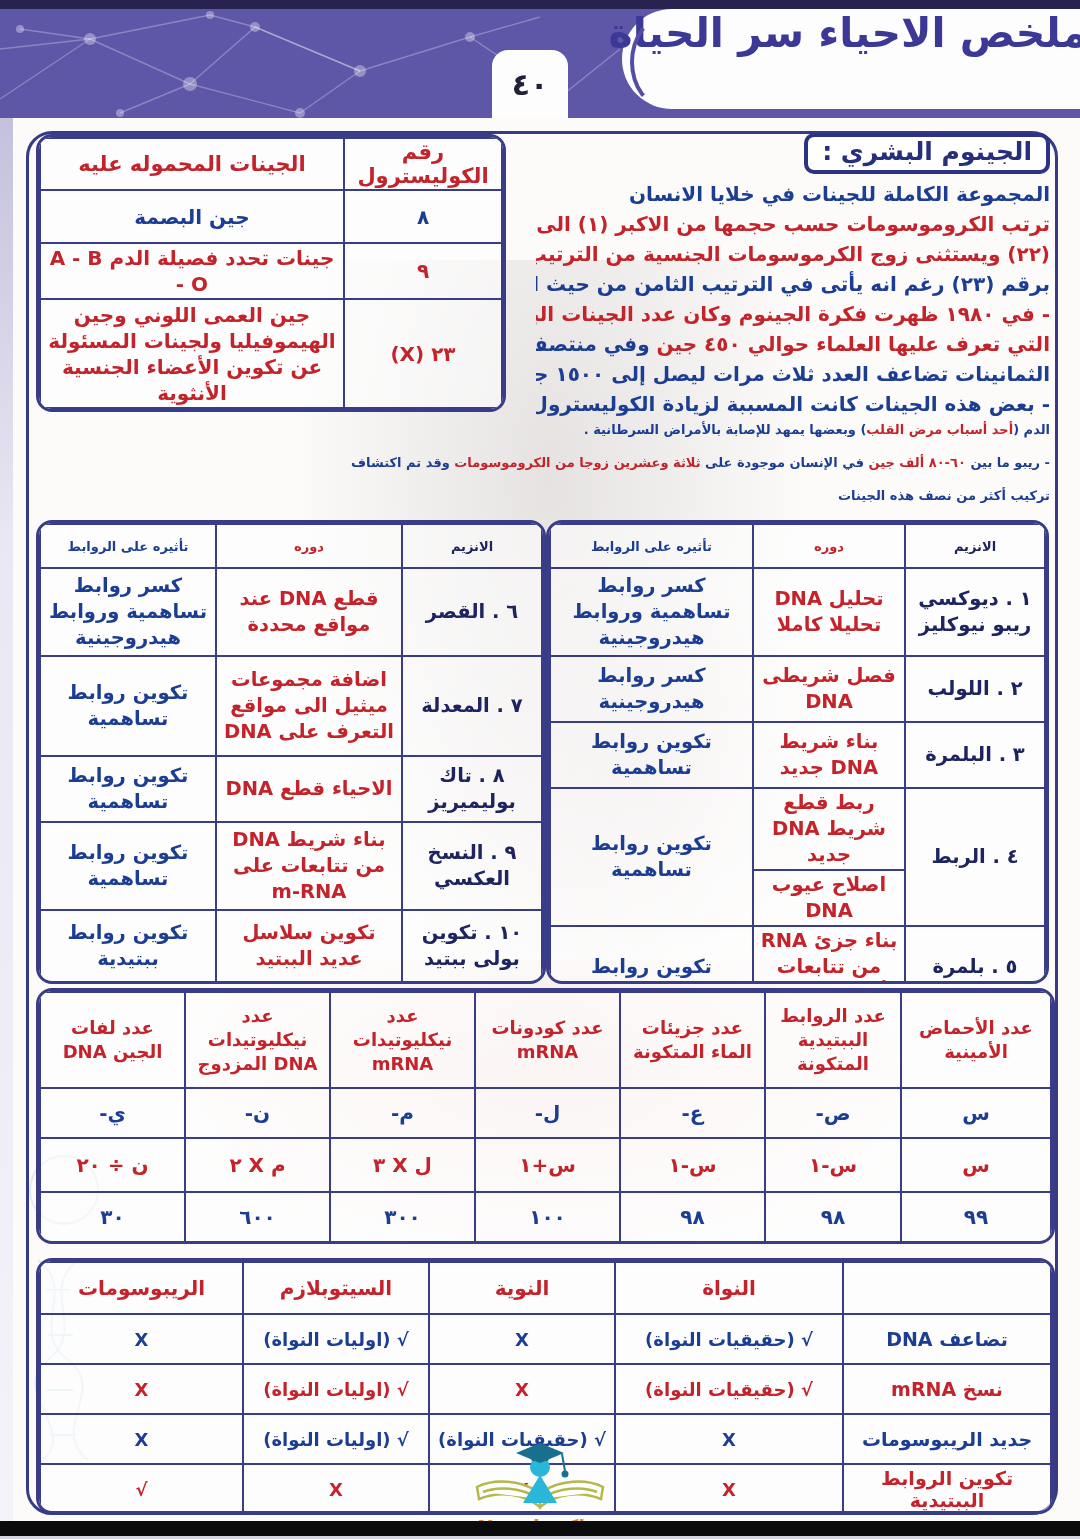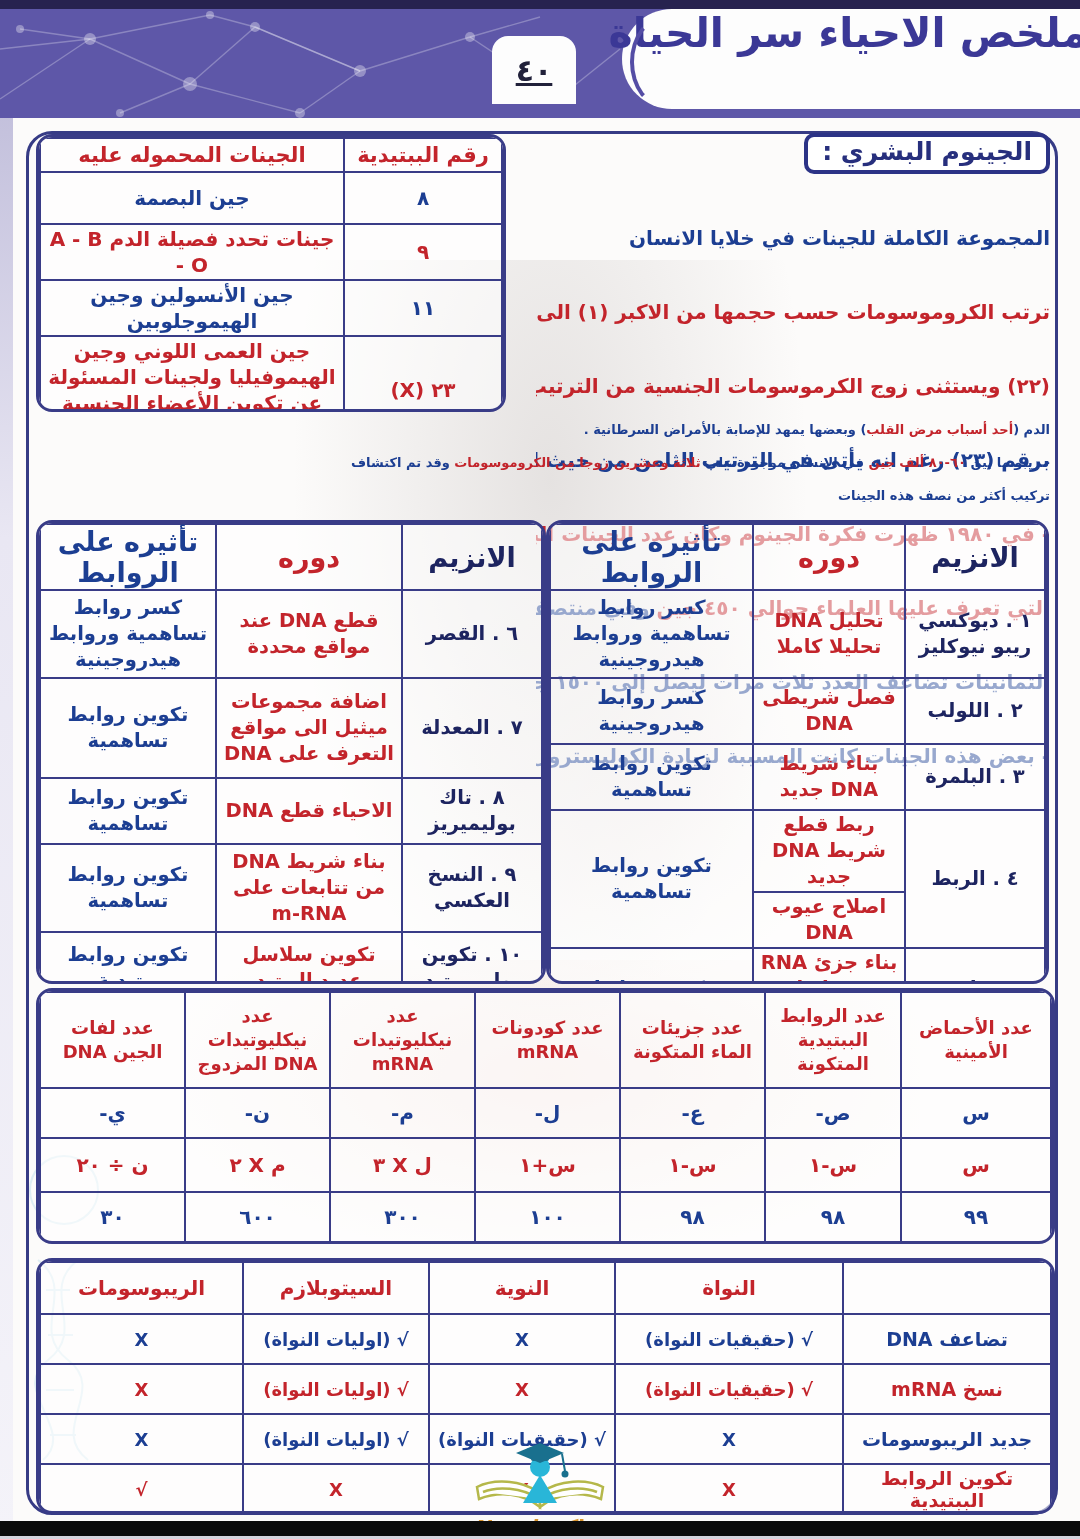--- a/index.html
+++ b/index.html
@@ -18,57 +18,57 @@
 
   
   .topstrip{position:absolute;top:0;left:0;right:0;height:9px;background:#27224f;z-index:3;}
   .banner{position:absolute;top:9px;left:0;right:0;height:109px;background:#5e57a8;z-index:2;}
   .banner svg{position:absolute;left:0;top:0;}
   .titlepanel{position:absolute;top:9px;right:0;width:458px;height:100px;background:#fdfdfd;
               border-radius:60px 0 0 60px;display:flex;align-items:flex-start;justify-content:center;z-index:3;}
   .titlepanel .arc{position:absolute;left:8px;top:6px;width:64px;height:86px;
                    border:4px solid transparent;border-left:4px solid #544da5;border-radius:50%;}
   .title{font-size:41px;color:#3b3896;white-space:nowrap;padding-right:6px;}
-  .pagetab{position:absolute;left:492px;top:36px;width:84px;height:68px;background:#fdfdfd;
+  .pagetab{position:absolute;left:492px;top:50px;width:76px;height:68px;background:#fdfdfd;
            border-radius:16px 16px 0 0;display:flex;align-items:center;justify-content:center;
-           font-size:30px;color:#21213a;z-index:4;text-decoration:underline;}
+           font-size:30px;color:#21213a;z-index:4;}
 
   
   .frame{position:absolute;left:26px;top:131px;width:1026px;height:1378px;
          border:3px solid #363b85;border-radius:26px;z-index:1;}
   .blackbar{position:absolute;left:0;right:0;bottom:3px;height:15px;background:#0b0b0b;z-index:6;}
   .graybar{position:absolute;left:0;right:0;bottom:0;height:3px;background:#d4d4dd;z-index:6;}
 
   
   .red{color:#c3242b;} .blue{color:#1c3e92;} .navy{color:#1d2460;}
 
   
   .genome{position:absolute;right:30px;top:133px;width:514px;z-index:2;text-align:right;}
   .glabel{display:inline-block;border:4px solid #2c3386;border-radius:10px;background:#fff;
           padding:0 14px 4px;font-size:25px;color:#272f7d;margin-bottom:5px;}
-  .gp .ln{height:30px;line-height:30px;font-size:20px;white-space:nowrap;overflow:hidden;margin-top:44px;}
+  .gp .ln{height:30px;line-height:30px;font-size:20px;white-space:nowrap;overflow:hidden;}
   .gcont{position:absolute;right:30px;top:413px;width:1006px;z-index:2;text-align:right;}
   .gcont .ln{height:33px;line-height:33px;font-size:13px;white-space:nowrap;overflow:hidden;}
 
   
   .twrap{position:absolute;z-index:2;border:3px solid #393c87;border-radius:16px;overflow:hidden;
          background:rgba(255,255,255,.55);}
   table{width:100%;height:100%;border-collapse:collapse;table-layout:fixed;}
   th,td{border:2.5px solid #393c87;text-align:center;vertical-align:middle;padding:1px 4px;}
 
   
   .chromo{left:36px;top:134px;width:464px;height:272px;}
   .chromo th{font-size:21px;} .chromo td{font-size:20px;line-height:26px;margin-top:42px;}
   .chromo tr:nth-child(1){height:34px;} .chromo tr:nth-child(2),.chromo tr:nth-child(3),
   .chromo tr:nth-child(4){height:52px;} .chromo tr:nth-child(5){height:82px;}
 
   
   .enzR{right:31px;top:520px;width:497px;height:458px;}
   .enzL{left:36px;top:520px;width:504px;height:458px;}
-  .enz th{font-size:27px;} .enz td{font-size:19.5px;line-height:26px;}
+  .enz th{font-size:13px;} .enz td{font-size:19.5px;line-height:26px;}
   .enzR tr:nth-child(1){height:44px;} .enzR tr:nth-child(2){height:88px;}
   .enzR tr:nth-child(3),.enzR tr:nth-child(4){height:66px;}
   .enzR tr:nth-child(5){height:58px;} .enzR tr:nth-child(6){height:46px;}
   .enzR tr:nth-child(7){height:90px;}
   .enzL tr:nth-child(1){height:44px;} .enzL tr:nth-child(2){height:88px;}
   .enzL tr:nth-child(3){height:100px;} .enzL tr:nth-child(4){height:66px;}
   .enzL tr:nth-child(5){height:88px;} .enzL tr:nth-child(6){height:72px;}
 
   
   .counts{left:36px;top:988px;width:1013px;height:250px;}
@@ -165,34 +165,30 @@
   </div>
 
   <div class="twrap chromo">
     <table>
       <colgroup>
           <col style="width:158px">
           <col>
         </colgroup>
       <tbody>
           <tr>
-        <th class="red">رقم الببتيدية</th>
+        <th class="red">رقم الكوليسترول</th>
         <th class="red">الجينات المحموله عليه</th>
       </tr>
       <tr>
         <td class="blue">٨</td>
         <td class="blue">جين البصمة</td>
       </tr>
       <tr>
         <td class="red">٩</td>
         <td class="red">جينات تحدد فصيلة الدم A - B - O</td>
-      </tr>
-      <tr>
-        <td class="blue">١١</td>
-        <td class="blue">جين الأنسولين وجين الهيموجلوبين</td>
       </tr>
       <tr>
         <td class="red">٢٣ (X)</td>
         <td class="red">جين العمى اللوني وجين الهيموفيليا ولجينات المسئولة عن تكوين الأعضاء الجنسية الأنثوية</td>
       </tr>
     </tbody>
       </table>
   </div>
 
   <div class="twrap enz enzR">

